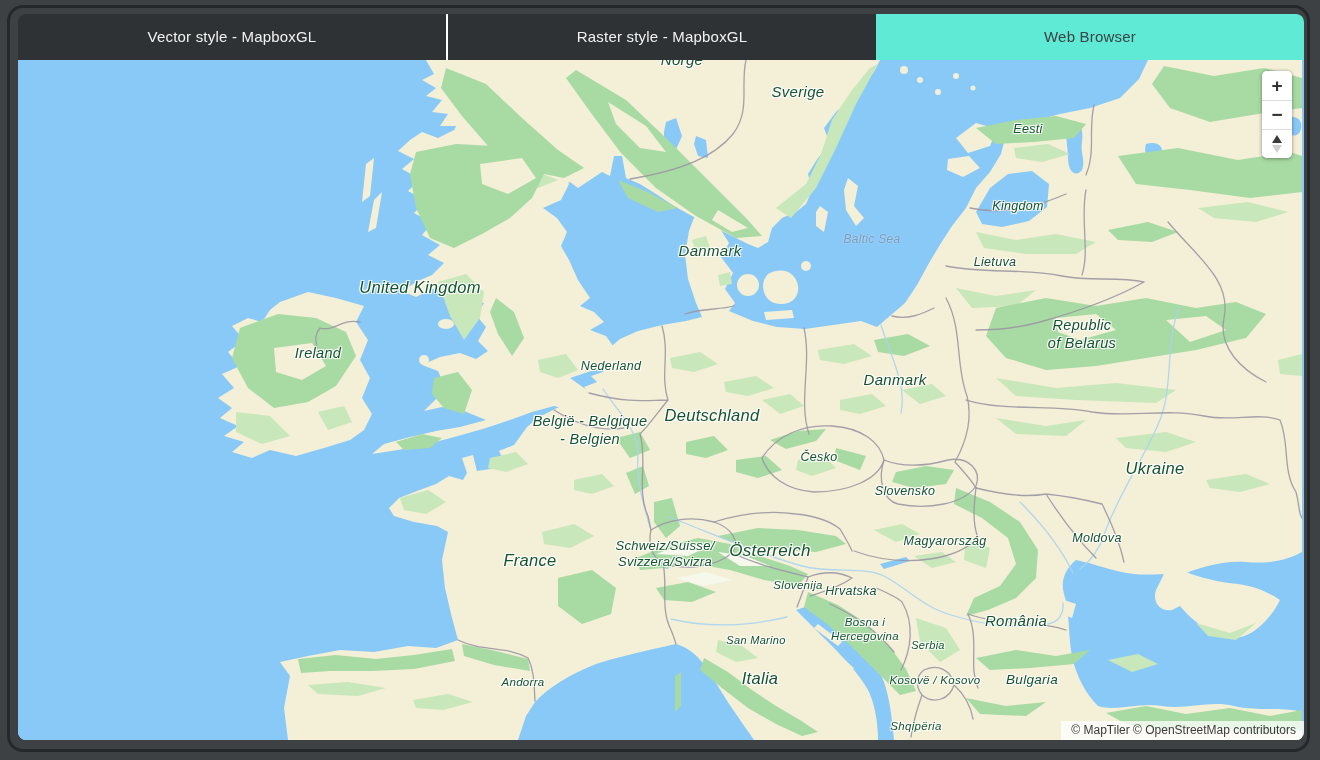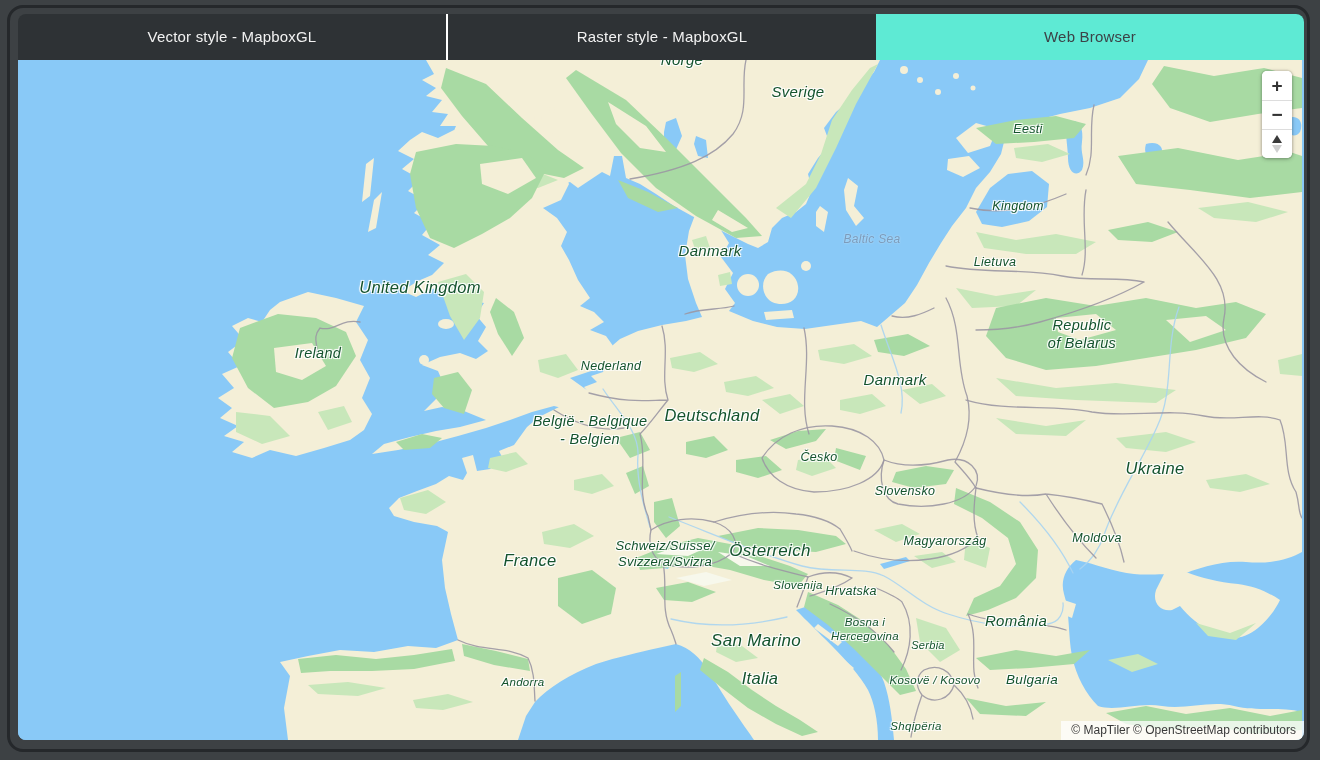--- a/index.html
+++ b/index.html
@@ -257,21 +257,21 @@
           <div class="map-label" style="left: 752px; top: 481px; font-size: 17px; margin-top: 10px;">Österreich</div>
           <div class="map-label" style="left: 512px; top: 500px; font-size: 16.5px;">France</div>
           <div class="map-label" style="left: 887px; top: 482px; font-size: 12.5px; margin-left: 40px;">Magyarország</div>
           <div class="map-label" style="left: 1079px; top: 479px; font-size: 12.5px;">Moldova</div>
           <div class="map-label" style="left: 780px; top: 525px; font-size: 11.5px;">Slovenija</div>
           <div class="map-label" style="left: 833px; top: 532px; font-size: 12.5px;">Hrvatska</div>
           <div class="map-label" style="left: 998px; top: 519px; font-size: 15px; margin-top: 42px;">România</div>
           <div class="map-label" style="left: 847px; top: 569px; font-size: 11.5px;">Bosna i
 Hercegovina</div>
           <div class="map-label" style="left: 910px; top: 575px; font-size: 11px; margin-top: 11px;">Serbia</div>
-          <div class="map-label" style="left: 738px; top: 581px; font-size: 17px;">San Marino</div>
+          <div class="map-label" style="left: 738px; top: 581px; font-size: 11px;">San Marino</div>
           <div class="map-label" style="left: 742px; top: 618px; font-size: 16.5px;">Italia</div>
           <div class="map-label" style="left: 917px; top: 620px; font-size: 11.5px;">Kosovë / Kosovo</div>
           <div class="map-label" style="left: 1014px; top: 620px; font-size: 13.5px;">Bulgaria</div>
           <div class="map-label" style="left: 505px; top: 622px; font-size: 11.5px;">Andorra</div>
           <div class="map-label" style="left: 898px; top: 666px; font-size: 11.5px;">Shqipëria</div>
         </div>
 
       <div class="nav-ctrl">
         <button>+</button>
         <button>−</button>

